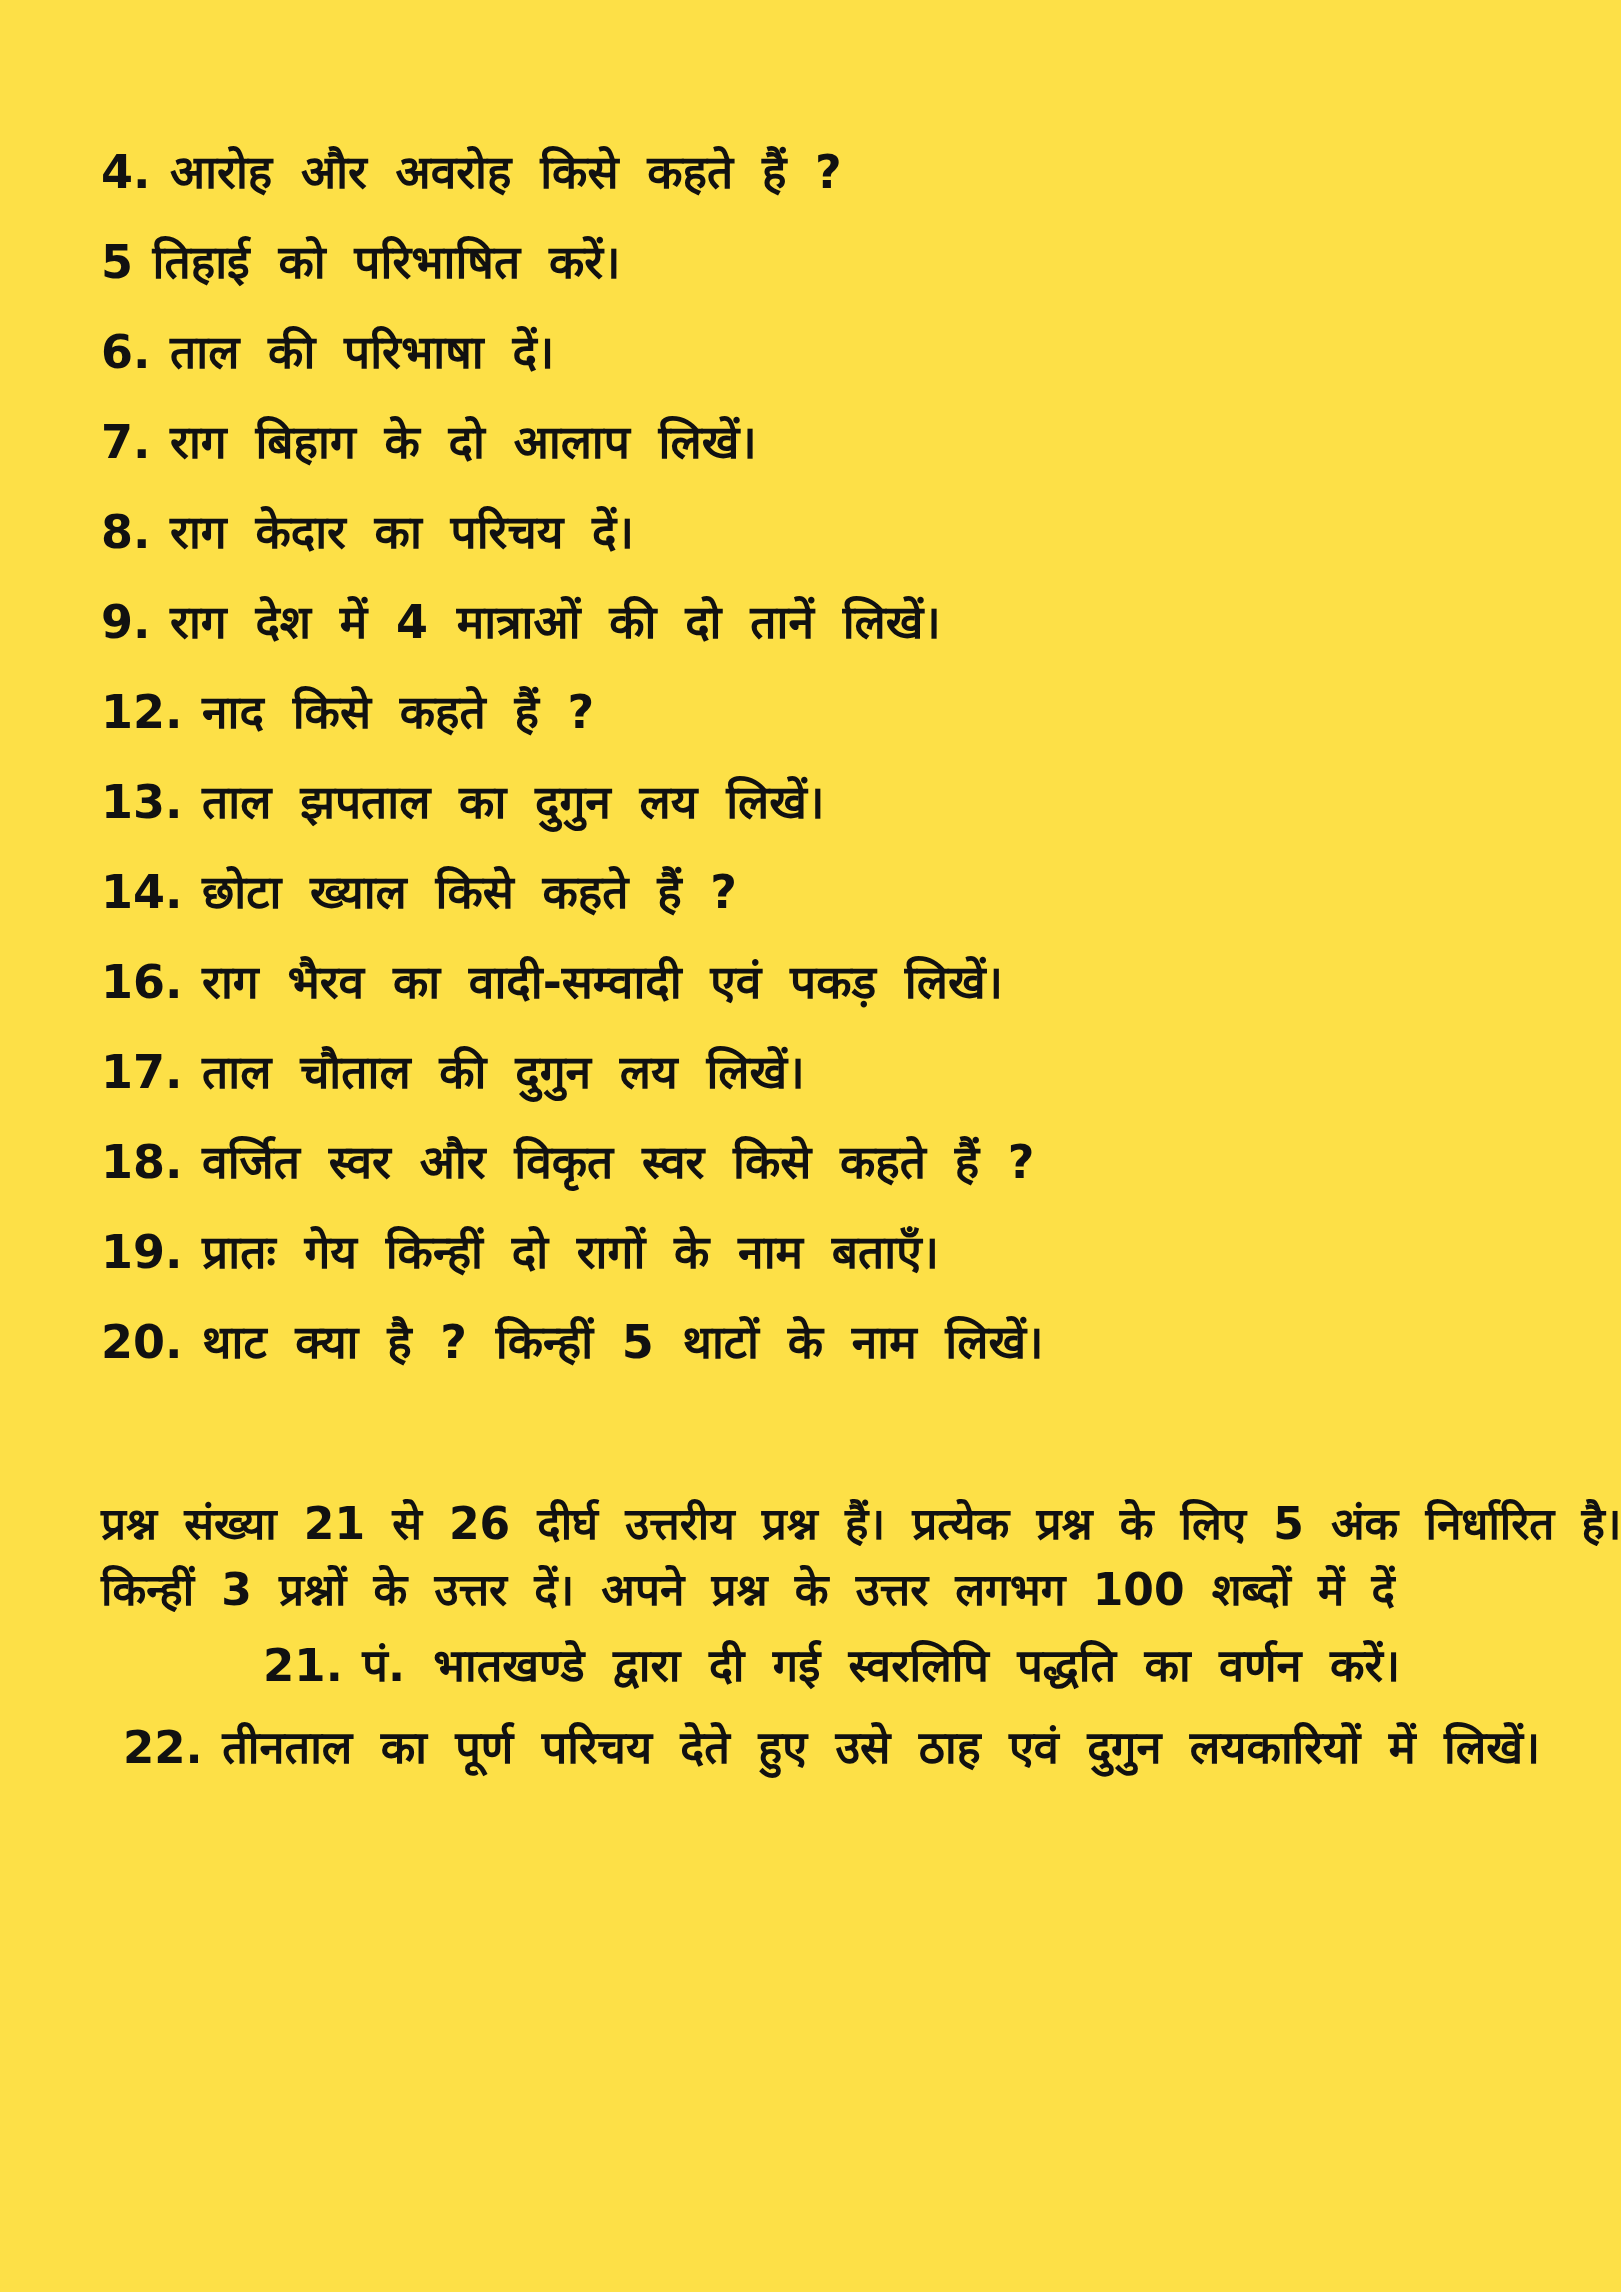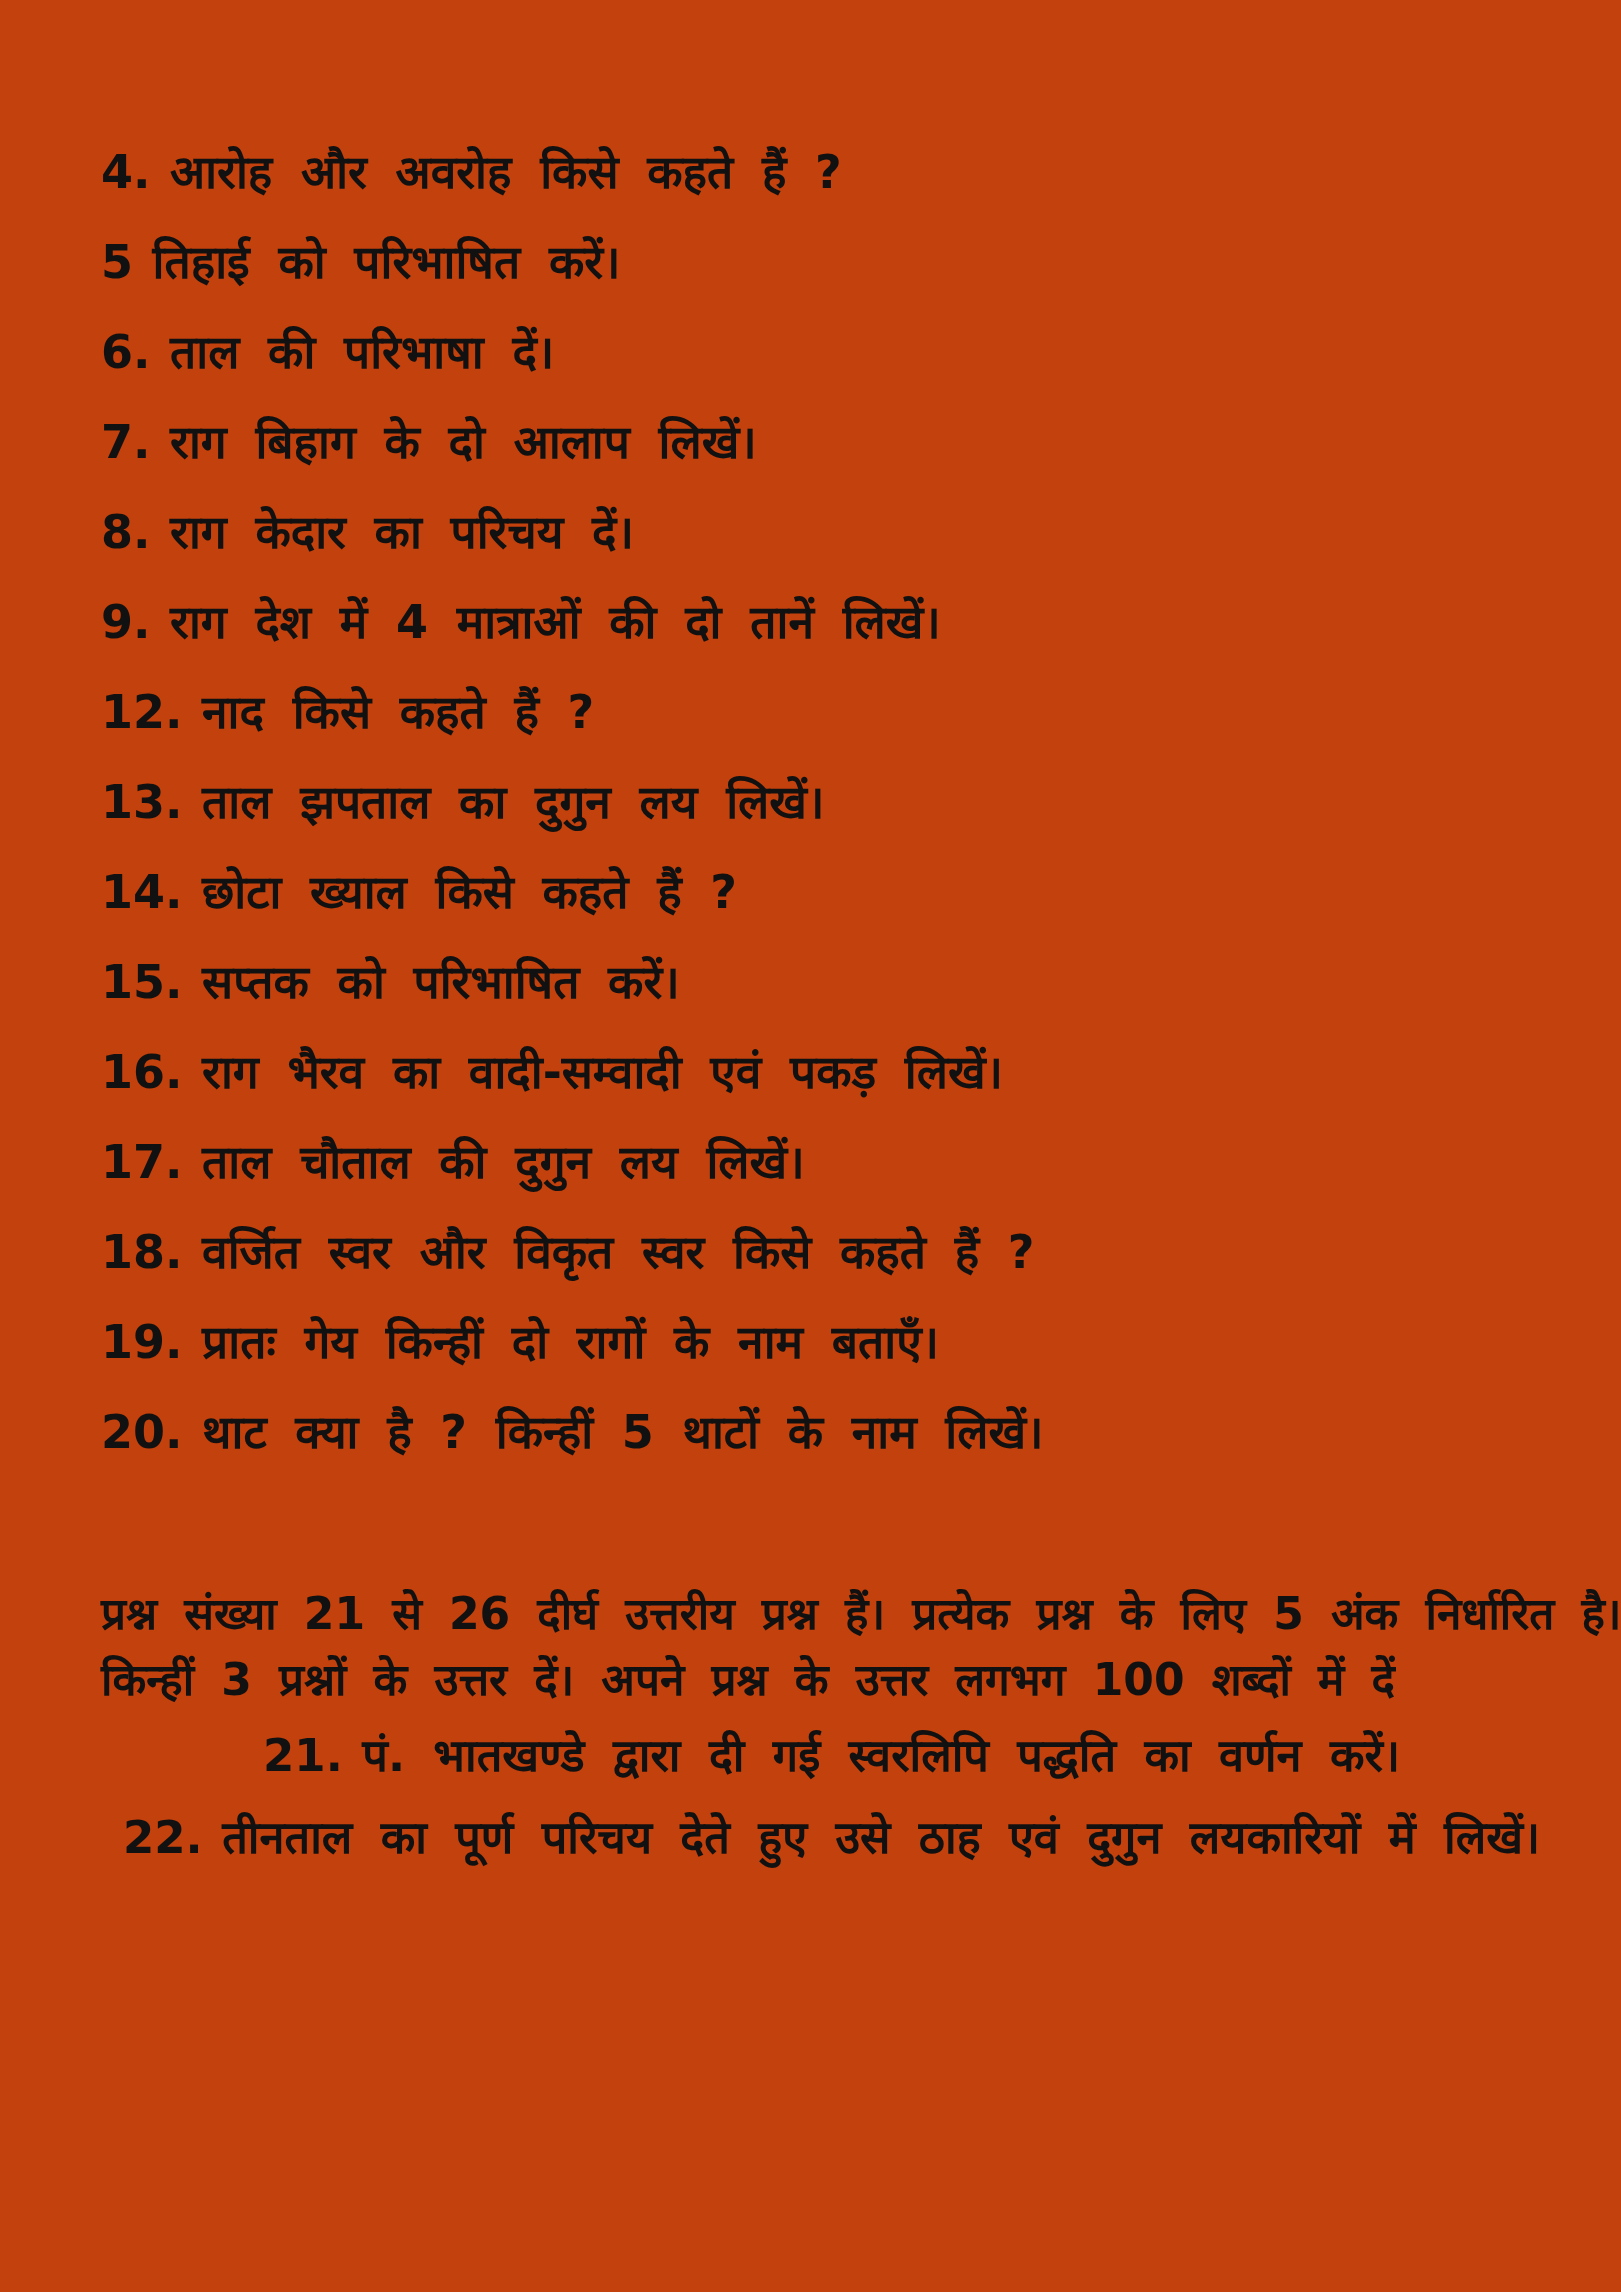--- a/index.html
+++ b/index.html
@@ -4,21 +4,21 @@
 <style>
   html, body {
     margin: 0;
     padding: 0;
     background: #ffffff;
   }
   .page {
     position: relative;
     width: 1621px;
     height: 2293px;
-    background: #c2410c;
+    background: #fde047;
     overflow: hidden;
     font-family: "DejaVu Sans", sans-serif;
     color: #111111;
     box-sizing: border-box;
     padding: 142px 59px 0 101px;
   }
   .q-row {
     font-size: 46px;
     font-weight: 600;
     line-height: 61px;
@@ -60,21 +60,20 @@
   <div class="short-block">
     <div class="q-row"><span class="q-num">4.</span><span class="q-text">आरोह और अवरोह किसे कहते हैं ?</span></div>
     <div class="q-row"><span class="q-num">5</span><span class="q-text">तिहाई को परिभाषित करें।</span></div>
     <div class="q-row"><span class="q-num">6.</span><span class="q-text">ताल की परिभाषा दें।</span></div>
     <div class="q-row"><span class="q-num">7.</span><span class="q-text">राग बिहाग के दो आलाप लिखें।</span></div>
     <div class="q-row"><span class="q-num">8.</span><span class="q-text">राग केदार का परिचय दें।</span></div>
     <div class="q-row"><span class="q-num">9.</span><span class="q-text">राग देश में 4 मात्राओं की दो तानें लिखें।</span></div>
     <div class="q-row"><span class="q-num">12.</span><span class="q-text">नाद किसे कहते हैं ?</span></div>
     <div class="q-row"><span class="q-num">13.</span><span class="q-text">ताल झपताल का दुगुन लय लिखें।</span></div>
     <div class="q-row"><span class="q-num">14.</span><span class="q-text">छोटा ख्याल किसे कहते हैं ?</span></div>
-    <div class="q-row"><span class="q-num">15.</span><span class="q-text">सप्तक को परिभाषित करें।</span></div>
     <div class="q-row"><span class="q-num">16.</span><span class="q-text">राग भैरव का वादी-सम्वादी एवं पकड़ लिखें।</span></div>
     <div class="q-row"><span class="q-num">17.</span><span class="q-text">ताल चौताल की दुगुन लय लिखें।</span></div>
     <div class="q-row"><span class="q-num">18.</span><span class="q-text">वर्जित स्वर और विकृत स्वर किसे कहते हैं ?</span></div>
     <div class="q-row"><span class="q-num">19.</span><span class="q-text">प्रातः गेय किन्हीं दो रागों के नाम बताएँ।</span></div>
     <div class="q-row"><span class="q-num">20.</span><span class="q-text">थाट क्या है ? किन्हीं 5 थाटों के नाम लिखें।</span></div>
   </div>
 
   <div class="instruction">
     <div class="line">प्रश्न संख्या 21 से 26 दीर्घ उत्तरीय प्रश्न हैं। प्रत्येक प्रश्न के लिए 5 अंक निर्धारित है।</div>
     <div class="line">किन्हीं 3 प्रश्नों के उत्तर दें। अपने प्रश्न के उत्तर लगभग 100 शब्दों में दें</div>

